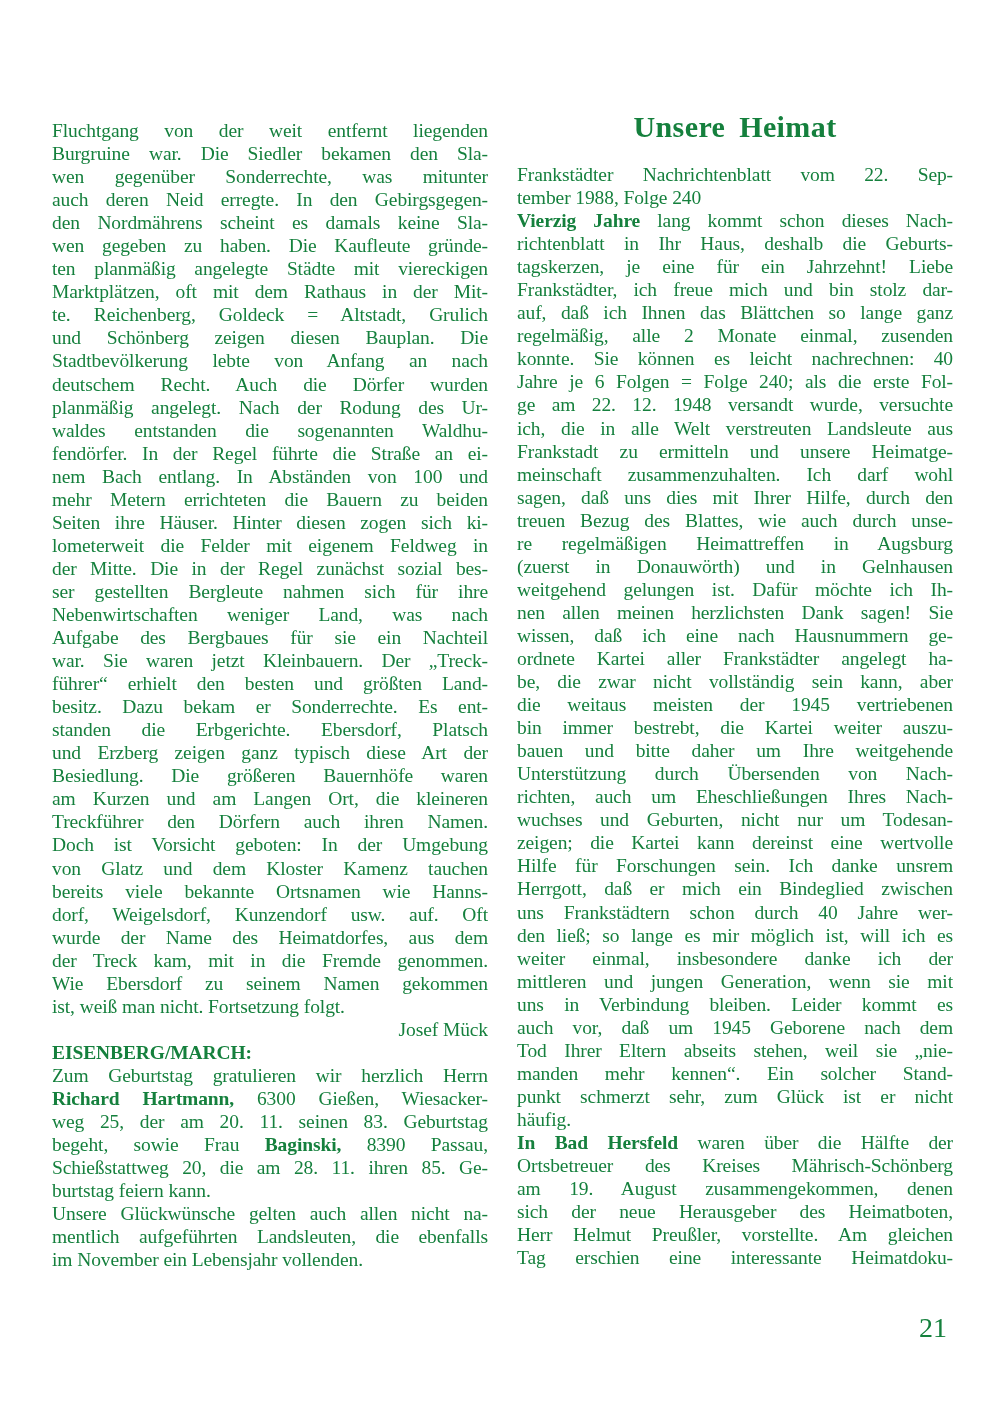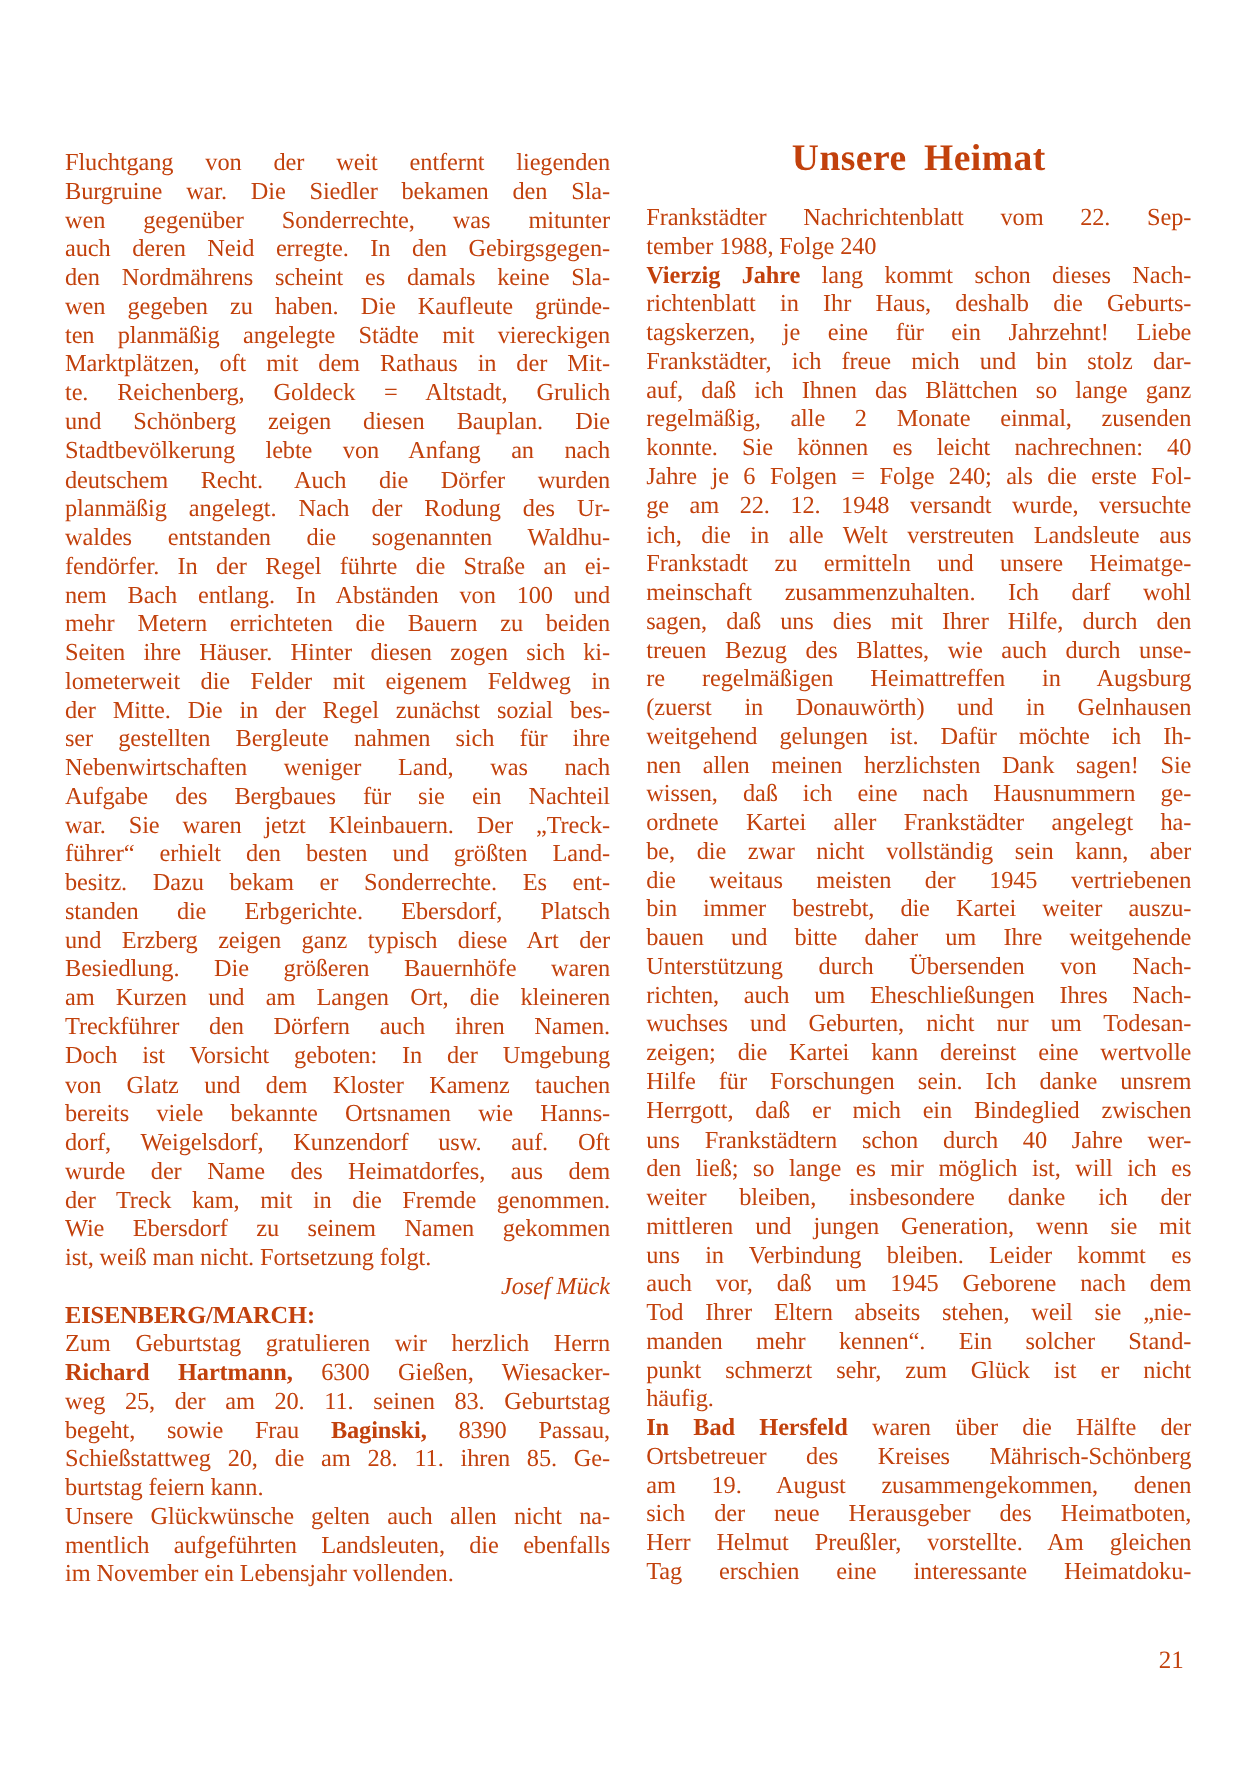--- a/index.html
+++ b/index.html
@@ -2,21 +2,21 @@
 <html><head>
 <meta charset="utf-8">
 <style>
   html, body { margin: 0; padding: 0; background: #e8e8e8; }
   .page {
     position: relative;
     width: 1000px;
     height: 1413px;
     background: #ffffff;
     font-family: "Liberation Serif", "DejaVu Serif", serif;
-    color: #c2410c;
+    color: #15803d;
     overflow: hidden;
   }
   .content {
     position: absolute;
     top: 112px;
     left: 52px;
     display: flex;
     gap: 29px;
   }
   .col { width: 436px; }
@@ -44,27 +44,27 @@
   .line.end {
     text-align: left;
     text-align-last: left;
     -moz-text-align-last: left;
   }
   .line.align-right {
     text-align: right;
     text-align-last: right;
     -moz-text-align-last: right;
   }
-  .line.italic { font-style: italic; }
+  .line.italic { }
   .line b { font-weight: 700; margin-top: 12px; }
   .page-number {
     position: absolute;
     top: 1316px;
     right: 53px;
-    font-size: 20px;
+    font-size: 28px;
     line-height: 24px;
     text-align: right;
   }
 </style>
 </head>
 <body>
 
 <div class="page">
   <div class="content">
     <div class="col col-left">
@@ -151,21 +151,21 @@
           <div class="line">bin immer bestrebt, die Kartei weiter auszu-</div>
           <div class="line">bauen und bitte daher um Ihre weitgehende</div>
           <div class="line">Unterstützung durch Übersenden von Nach-</div>
           <div class="line">richten, auch um Eheschließungen Ihres Nach-</div>
           <div class="line">wuchses und Geburten, nicht nur um Todesan-</div>
           <div class="line">zeigen; die Kartei kann dereinst eine wertvolle</div>
           <div class="line">Hilfe für Forschungen sein. Ich danke unsrem</div>
           <div class="line">Herrgott, daß er mich ein Bindeglied zwischen</div>
           <div class="line">uns Frankstädtern schon durch 40 Jahre wer-</div>
           <div class="line">den ließ; so lange es mir möglich ist, will ich es</div>
-          <div class="line">weiter bleiben, insbesondere danke ich der</div>
+          <div class="line">weiter einmal, insbesondere danke ich der</div>
           <div class="line">mittleren und jungen Generation, wenn sie mit</div>
           <div class="line">uns in Verbindung bleiben. Leider kommt es</div>
           <div class="line">auch vor, daß um 1945 Geborene nach dem</div>
           <div class="line">Tod Ihrer Eltern abseits stehen, weil sie „nie-</div>
           <div class="line">manden mehr kennen“. Ein solcher Stand-</div>
           <div class="line">punkt schmerzt sehr, zum Glück ist er nicht</div>
           <div class="line end">häufig.</div>
           <div class="line"><b>In Bad Hersfeld</b> waren über die Hälfte der</div>
           <div class="line">Ortsbetreuer des Kreises Mährisch-Schönberg</div>
           <div class="line">am 19. August zusammengekommen, denen</div>

